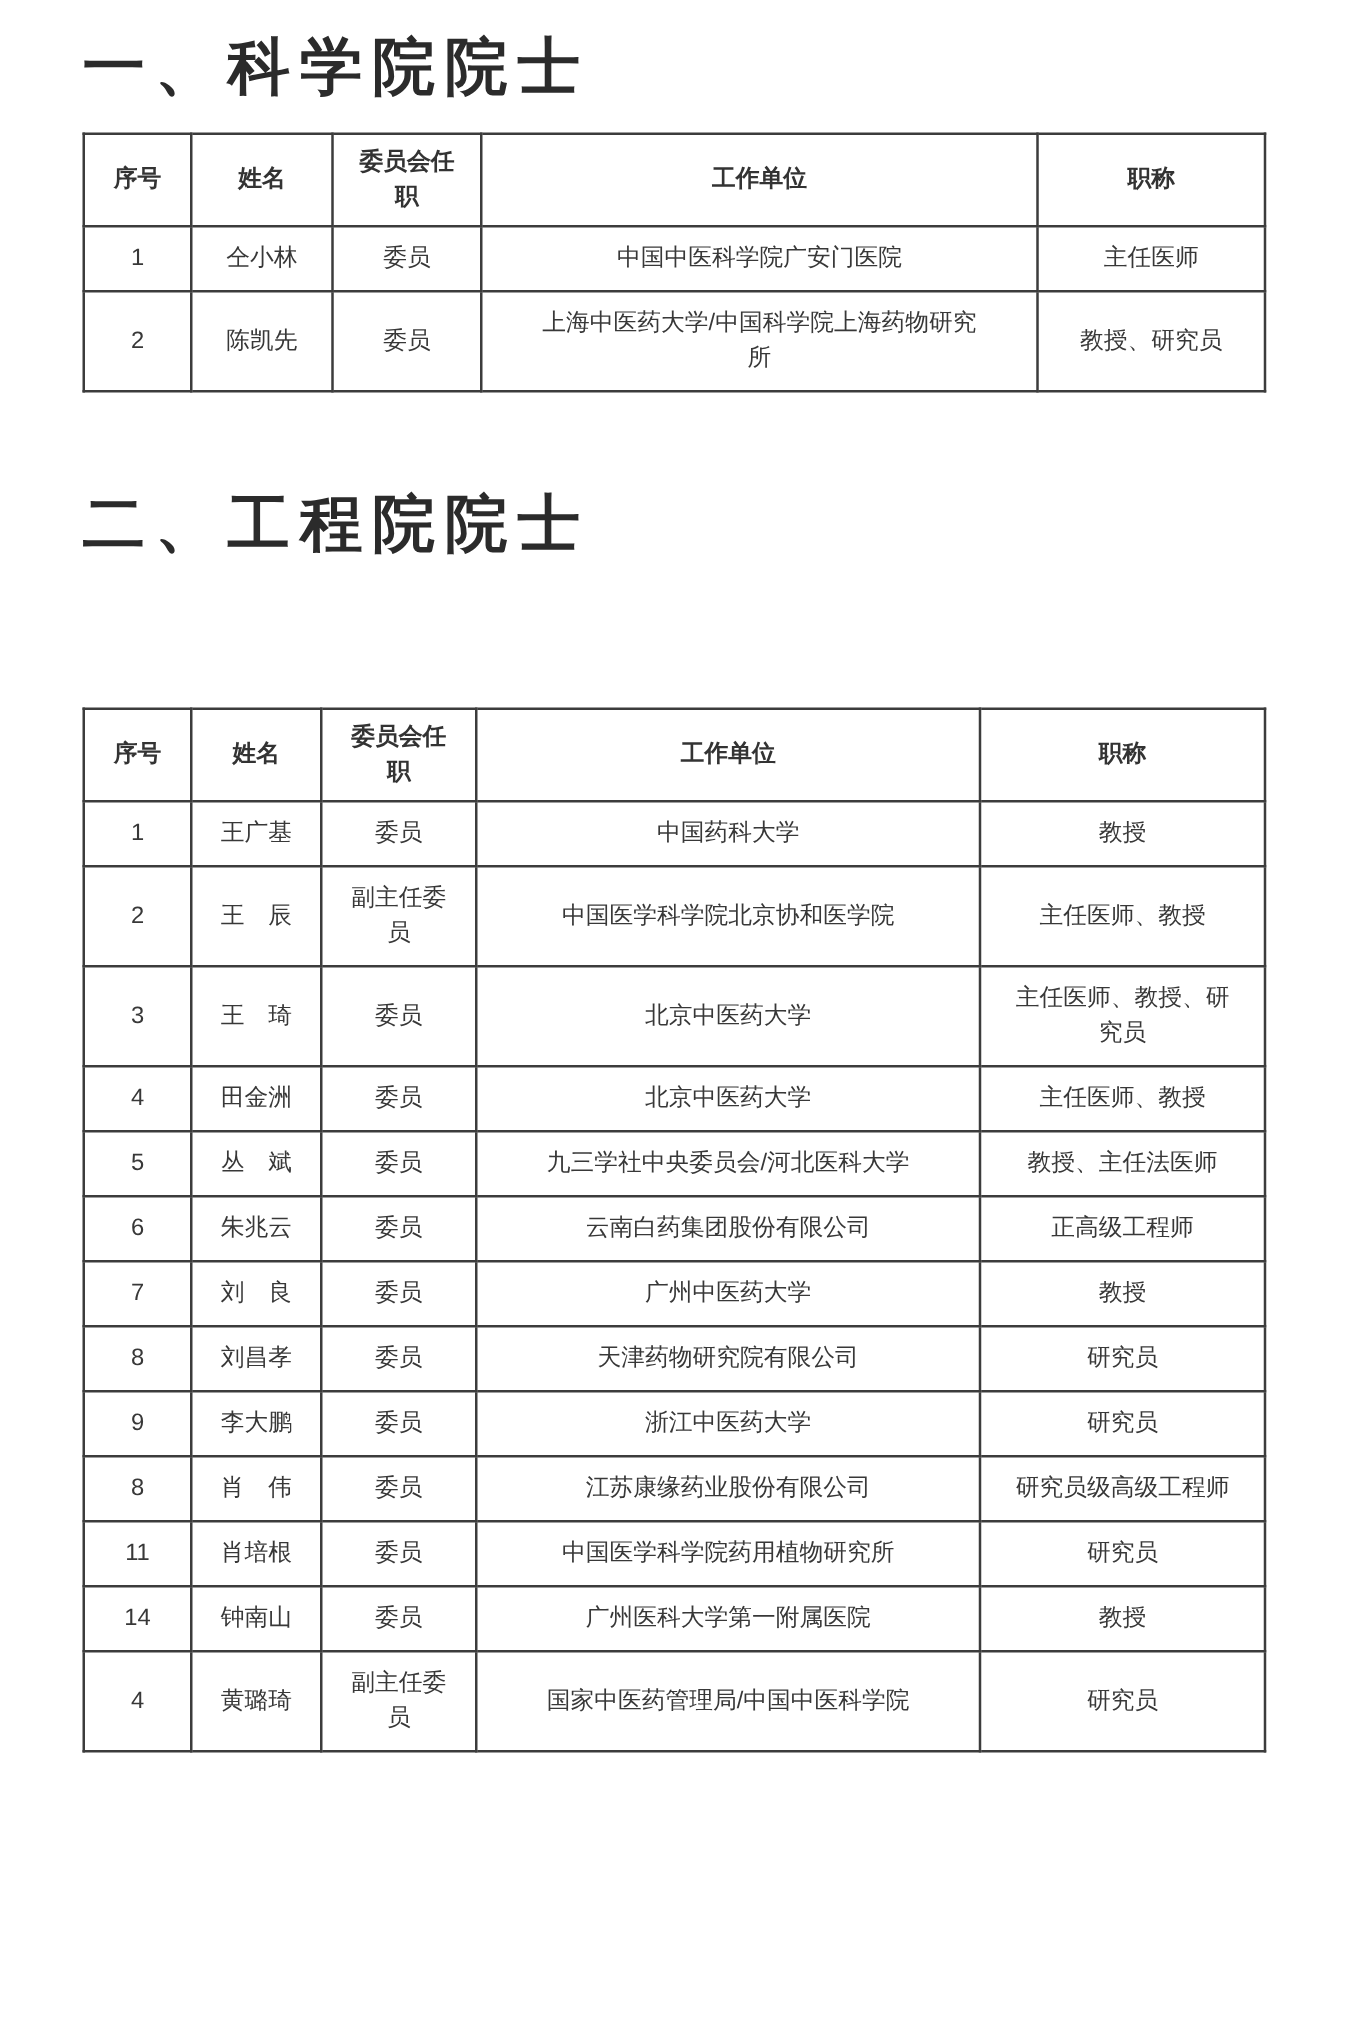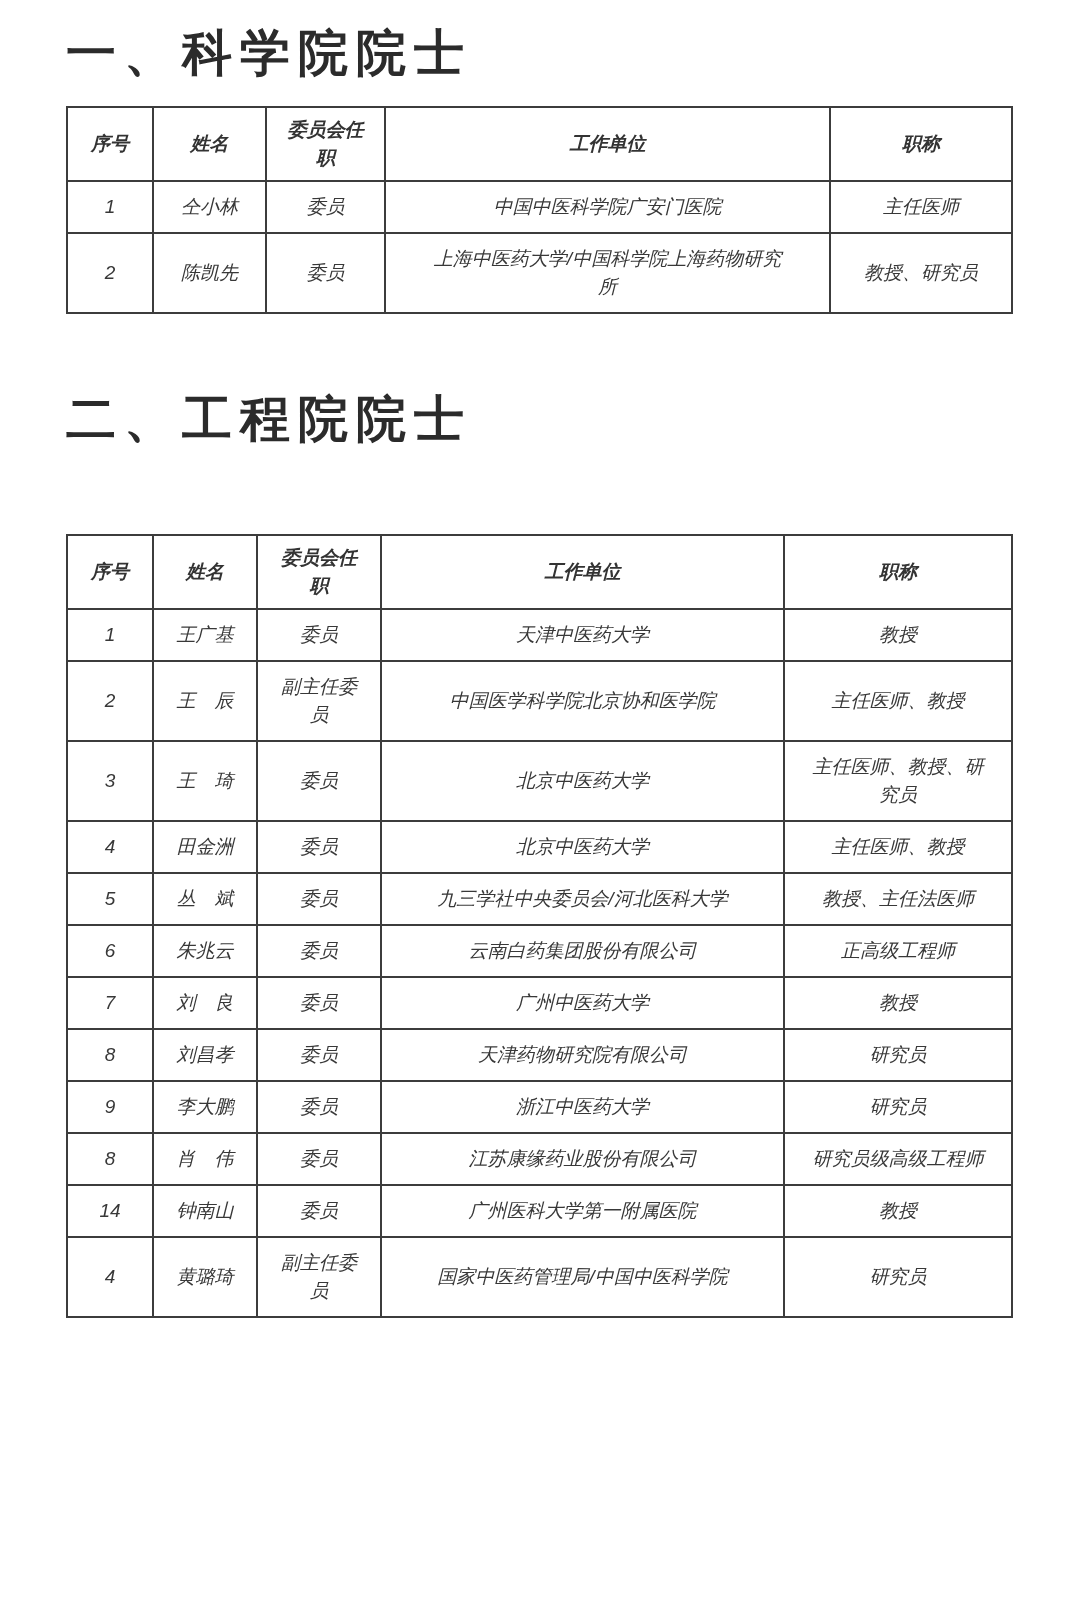--- a/index.html
+++ b/index.html
@@ -20,27 +20,26 @@
   h1.section-heading {
     font-size: 50px;
     line-height: 58px;
     font-weight: bold;
     color: #2b2b2b;
     letter-spacing: 8px;
     margin: 0 0 24px 0;
   }
   h1.section-heading.second {
     margin-top: 76px;
-    margin-bottom: 86px;
+    margin-bottom: 118px;
   }
   table.roster {
     border-collapse: collapse;
     table-layout: fixed;
     width: 945px;
-    font-style: italic;
   }
   table.roster th,
   table.roster td {
     border: 2px solid #3c3c3c;
     text-align: center;
     vertical-align: middle;
     font-size: 19px;
     line-height: 28px;
     word-break: break-all;
     padding: 11px 8px;
@@ -120,21 +119,21 @@
         <th class="c4">工作单位</th>
         <th class="c5">职称</th>
       </tr>
     </thead>
     <tbody>
 
     <tr>
         <td class="c1">1</td>
         <td class="c2">王广基</td>
         <td class="c3">委员</td>
-        <td class="c4">天津中医药大学</td>
+        <td class="c4">中国药科大学</td>
         <td class="c5">教授</td>
       </tr>
         <tr>
         <td class="c1">2</td>
         <td class="c2">王　辰</td>
         <td class="c3">副主任委员</td>
         <td class="c4">中国医学科学院北京协和医学院</td>
         <td class="c5">主任医师、教授</td>
       </tr>
         <tr>
@@ -187,20 +186,27 @@
         <td class="c5">研究员</td>
       </tr>
         <tr>
         <td class="c1">8</td>
         <td class="c2">肖　伟</td>
         <td class="c3">委员</td>
         <td class="c4">江苏康缘药业股份有限公司</td>
         <td class="c5">研究员级高级工程师</td>
       </tr>
         <tr>
+        <td class="c1">11</td>
+        <td class="c2">肖培根</td>
+        <td class="c3">委员</td>
+        <td class="c4">中国医学科学院药用植物研究所</td>
+        <td class="c5">研究员</td>
+      </tr>
+        <tr>
         <td class="c1">14</td>
         <td class="c2">钟南山</td>
         <td class="c3">委员</td>
         <td class="c4">广州医科大学第一附属医院</td>
         <td class="c5">教授</td>
       </tr>
         <tr>
         <td class="c1">4</td>
         <td class="c2">黄璐琦</td>
         <td class="c3">副主任委员</td>

